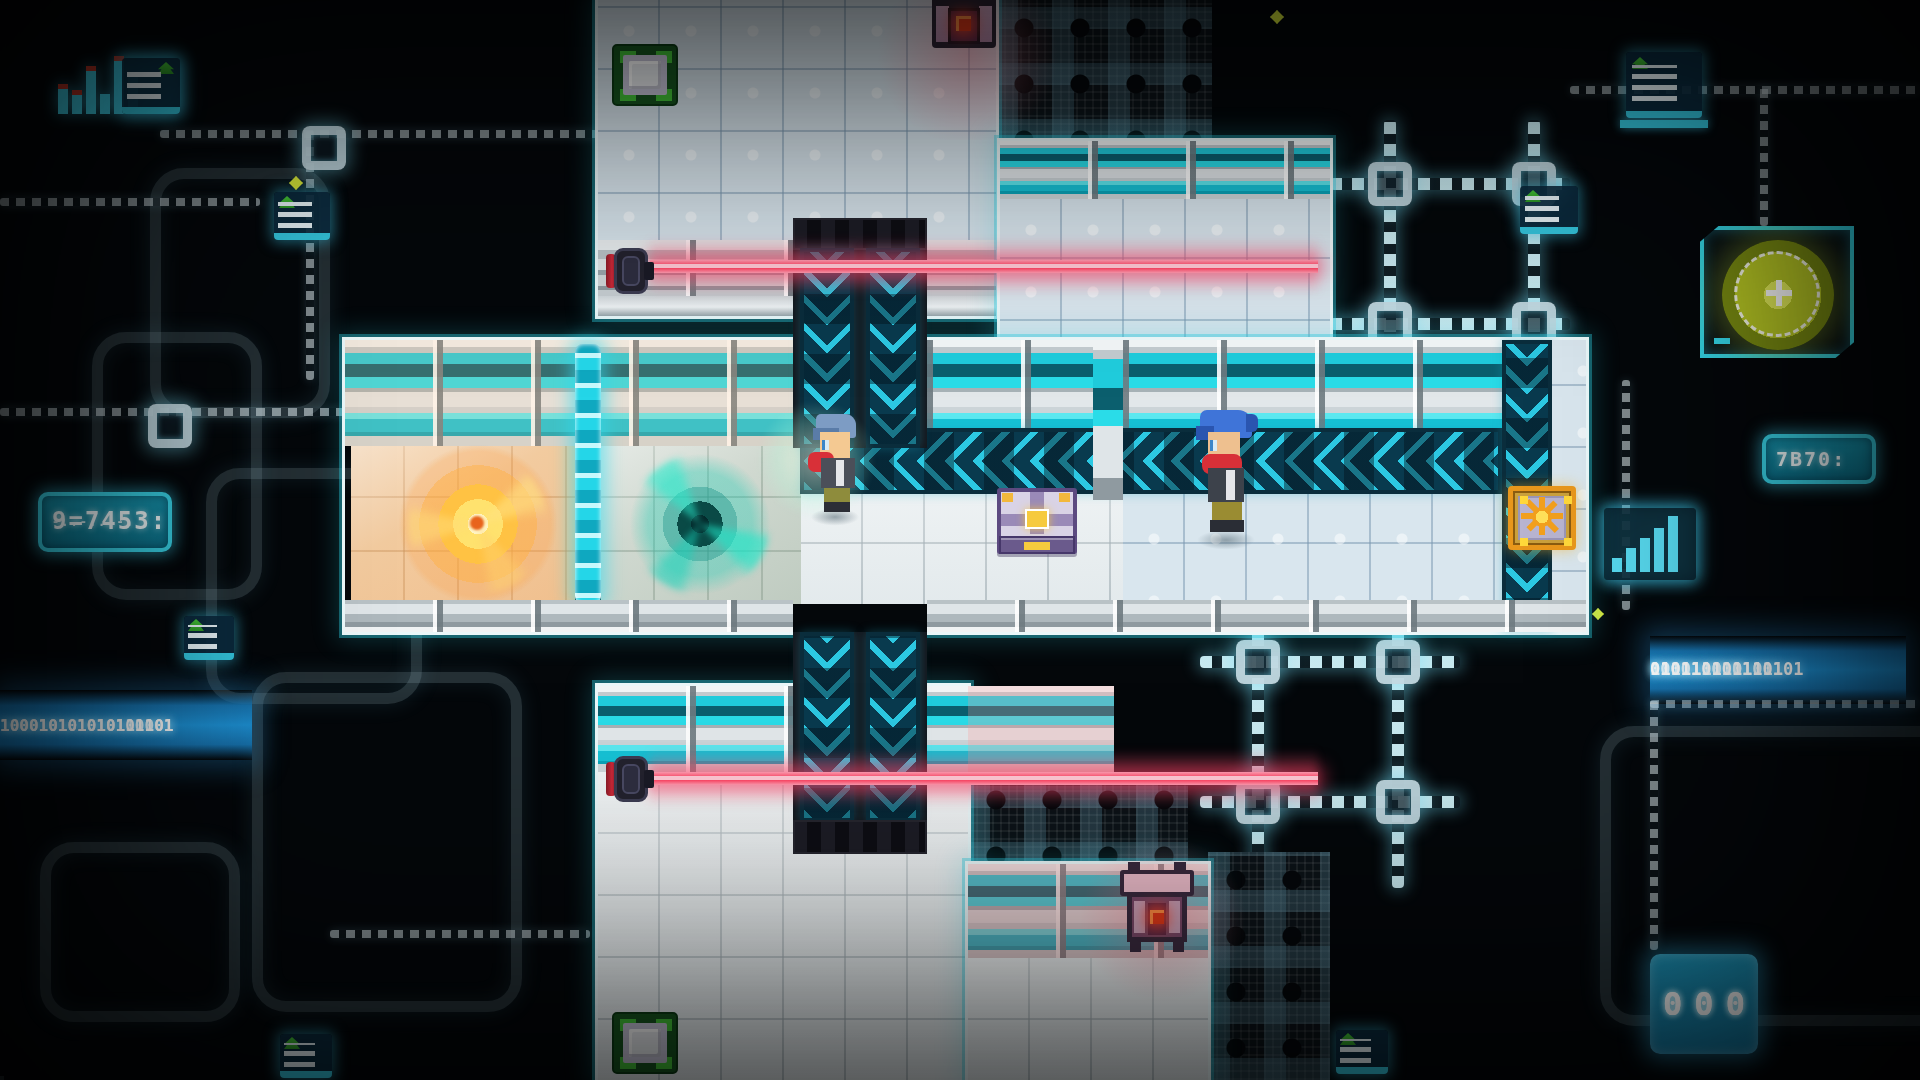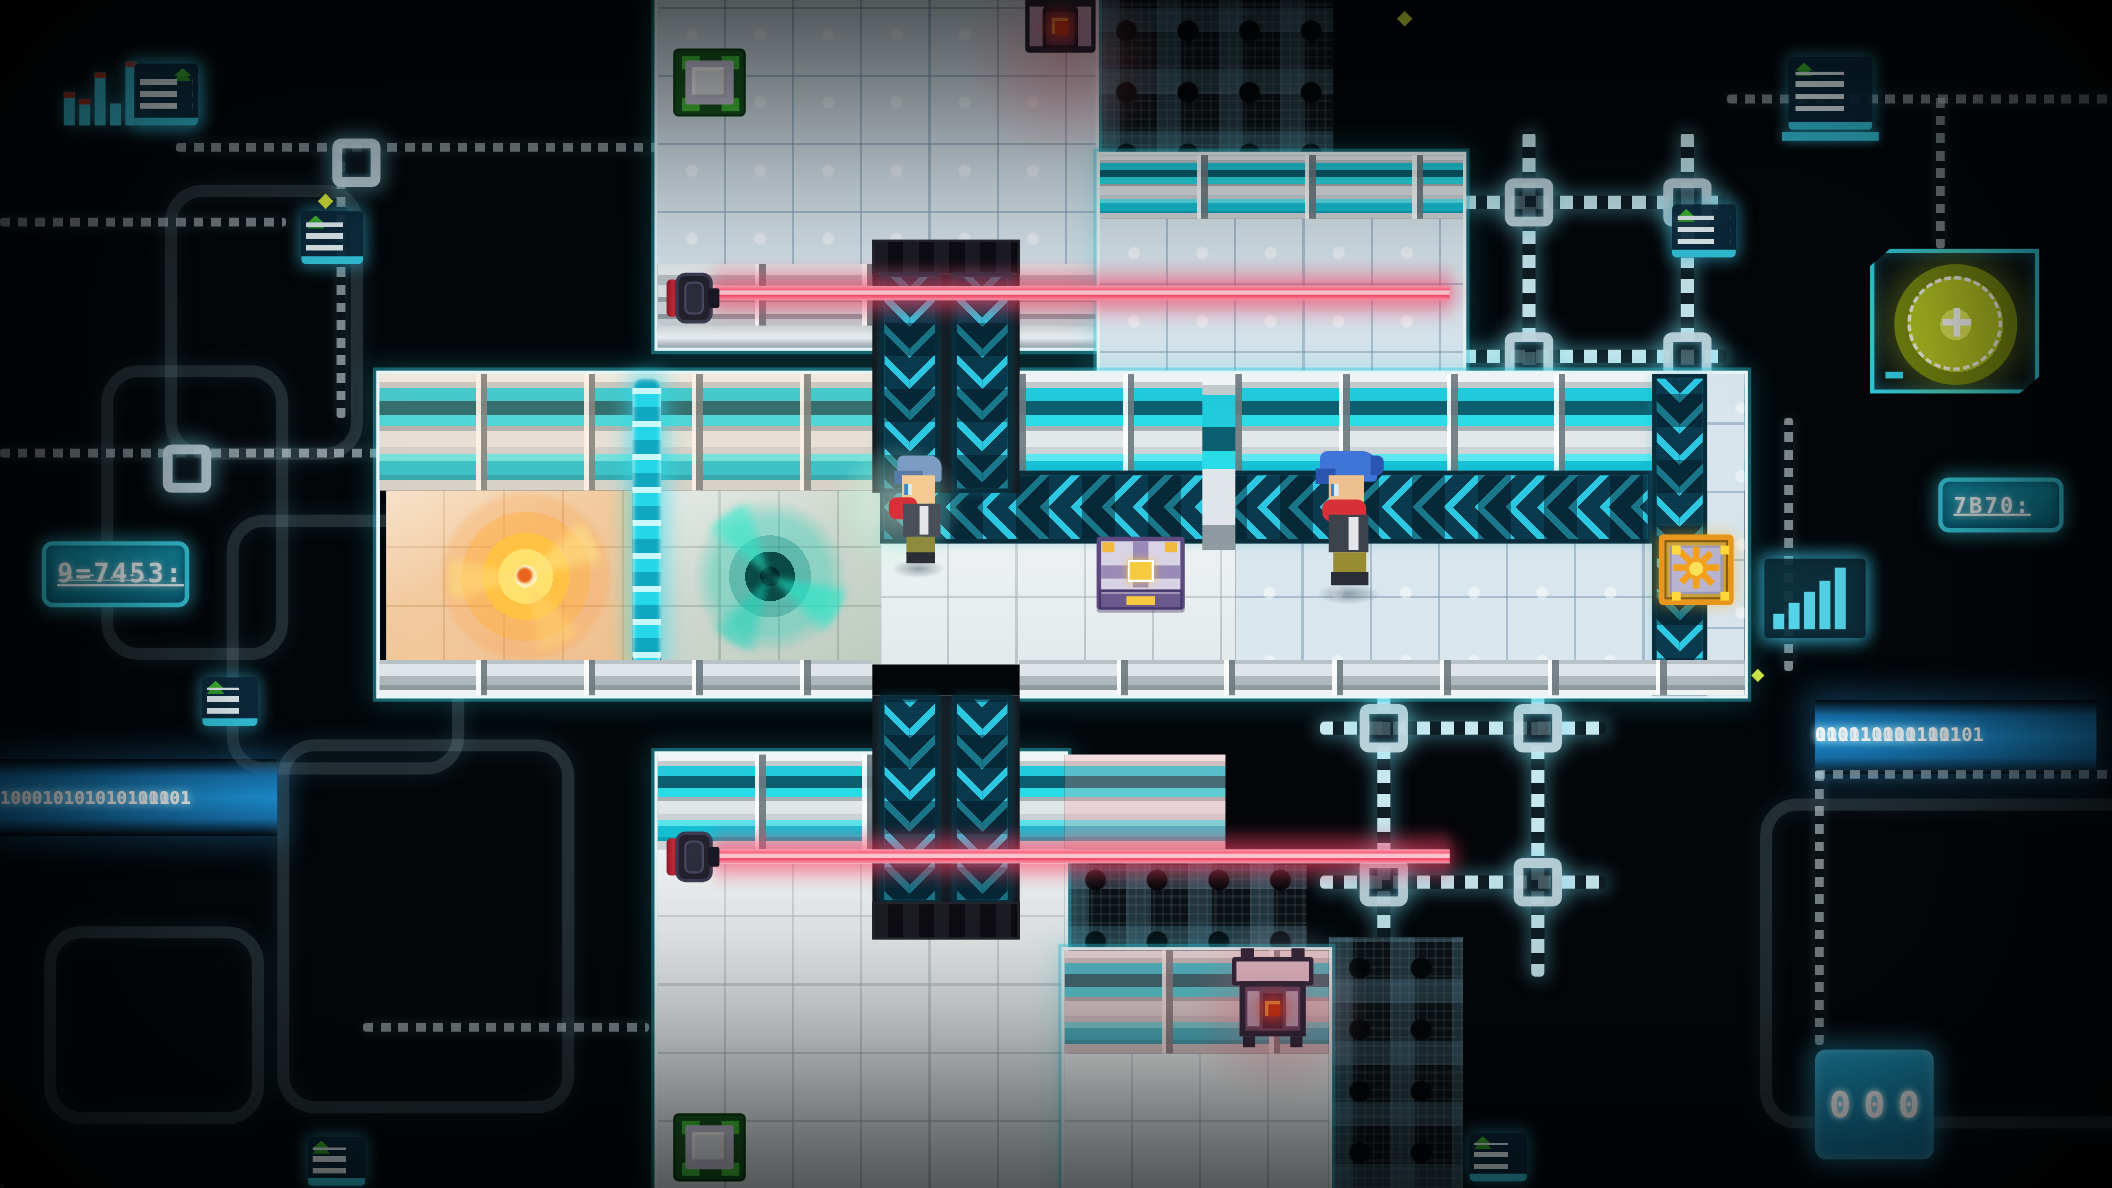--- a/index.html
+++ b/index.html
@@ -32,21 +32,21 @@
   .bar.nb{border-top:none;}
   .docpanel{background:rgba(12,46,66,.92);border-radius:4px;box-shadow:0 0 14px 3px rgba(60,200,235,.5);}
   .doclines{left:8%;right:8%;top:20%;bottom:26%;background:repeating-linear-gradient(0deg,#e8f4f8 0 5px,transparent 5px 11px);
             -webkit-mask-image:repeating-linear-gradient(90deg,#000 0 70%,transparent 70% 100%);}
   .docbase{left:0;right:0;bottom:0;height:7px;background:#35c8e0;border-radius:0 0 4px 4px;}
   .doctree{width:16px;height:12px;background:
       linear-gradient(#46c838,#2e9a28);clip-path:polygon(50% 0,100% 60%,78% 60%,100% 100%,0 100%,22% 60%,0 60%);}
   .lcd{background:linear-gradient(180deg,#1795ae,#0d738c);background-color:#1088a2;border:4px solid #39d2e6;border-radius:10px;
        box-shadow:0 0 16px 3px rgba(60,210,240,.55), inset 0 0 10px rgba(0,40,60,.6);color:#f2fbfd;
        display:flex;flex-direction:column;justify-content:center;padding:4px 10px;line-height:1.05;position:absolute;}
-  .lcd .v{position:static;font-weight:bold;letter-spacing:2px;text-shadow:0 0 6px rgba(255,255,255,.7);text-decoration:underline;}
+  .lcd .v{position:static;font-weight:bold;letter-spacing:2px;text-shadow:0 0 6px rgba(255,255,255,.7);}
   .binband{color:#fff;font-weight:bold;text-shadow:0 0 8px rgba(160,230,255,.9);
            background:linear-gradient(180deg, rgba(20,90,140,0) 0%, rgba(25,125,190,.9) 22%, rgba(30,150,220,.95) 50%, rgba(25,125,190,.9) 78%, rgba(20,90,140,0) 100%);
            box-shadow:0 0 26px 8px rgba(40,150,220,.35);display:flex;flex-direction:column;justify-content:center;}
   .binband span{position:static;white-space:nowrap;}
   .virusbox{border:4px solid #35d8ea;box-shadow:0 0 20px 4px rgba(60,215,240,.5), inset 0 0 14px rgba(60,215,240,.4);
             background:rgba(8,20,26,.6);clip-path:polygon(12% 0,100% 0,100% 88%,88% 100%,0 100%,0 12%);}
   .viruscore{border-radius:50%;background:radial-gradient(circle,#e6f05a 0 18%,#b8c824 18% 55%,#7a8c12 55% 72%,rgba(90,110,10,.3) 72% 82%,transparent 85%);
              box-shadow:0 0 30px 10px rgba(190,210,50,.35);}
   .virusring{border:3px dashed #fff;border-radius:50%;opacity:.9;}
   .plus-h{background:#fff;}

